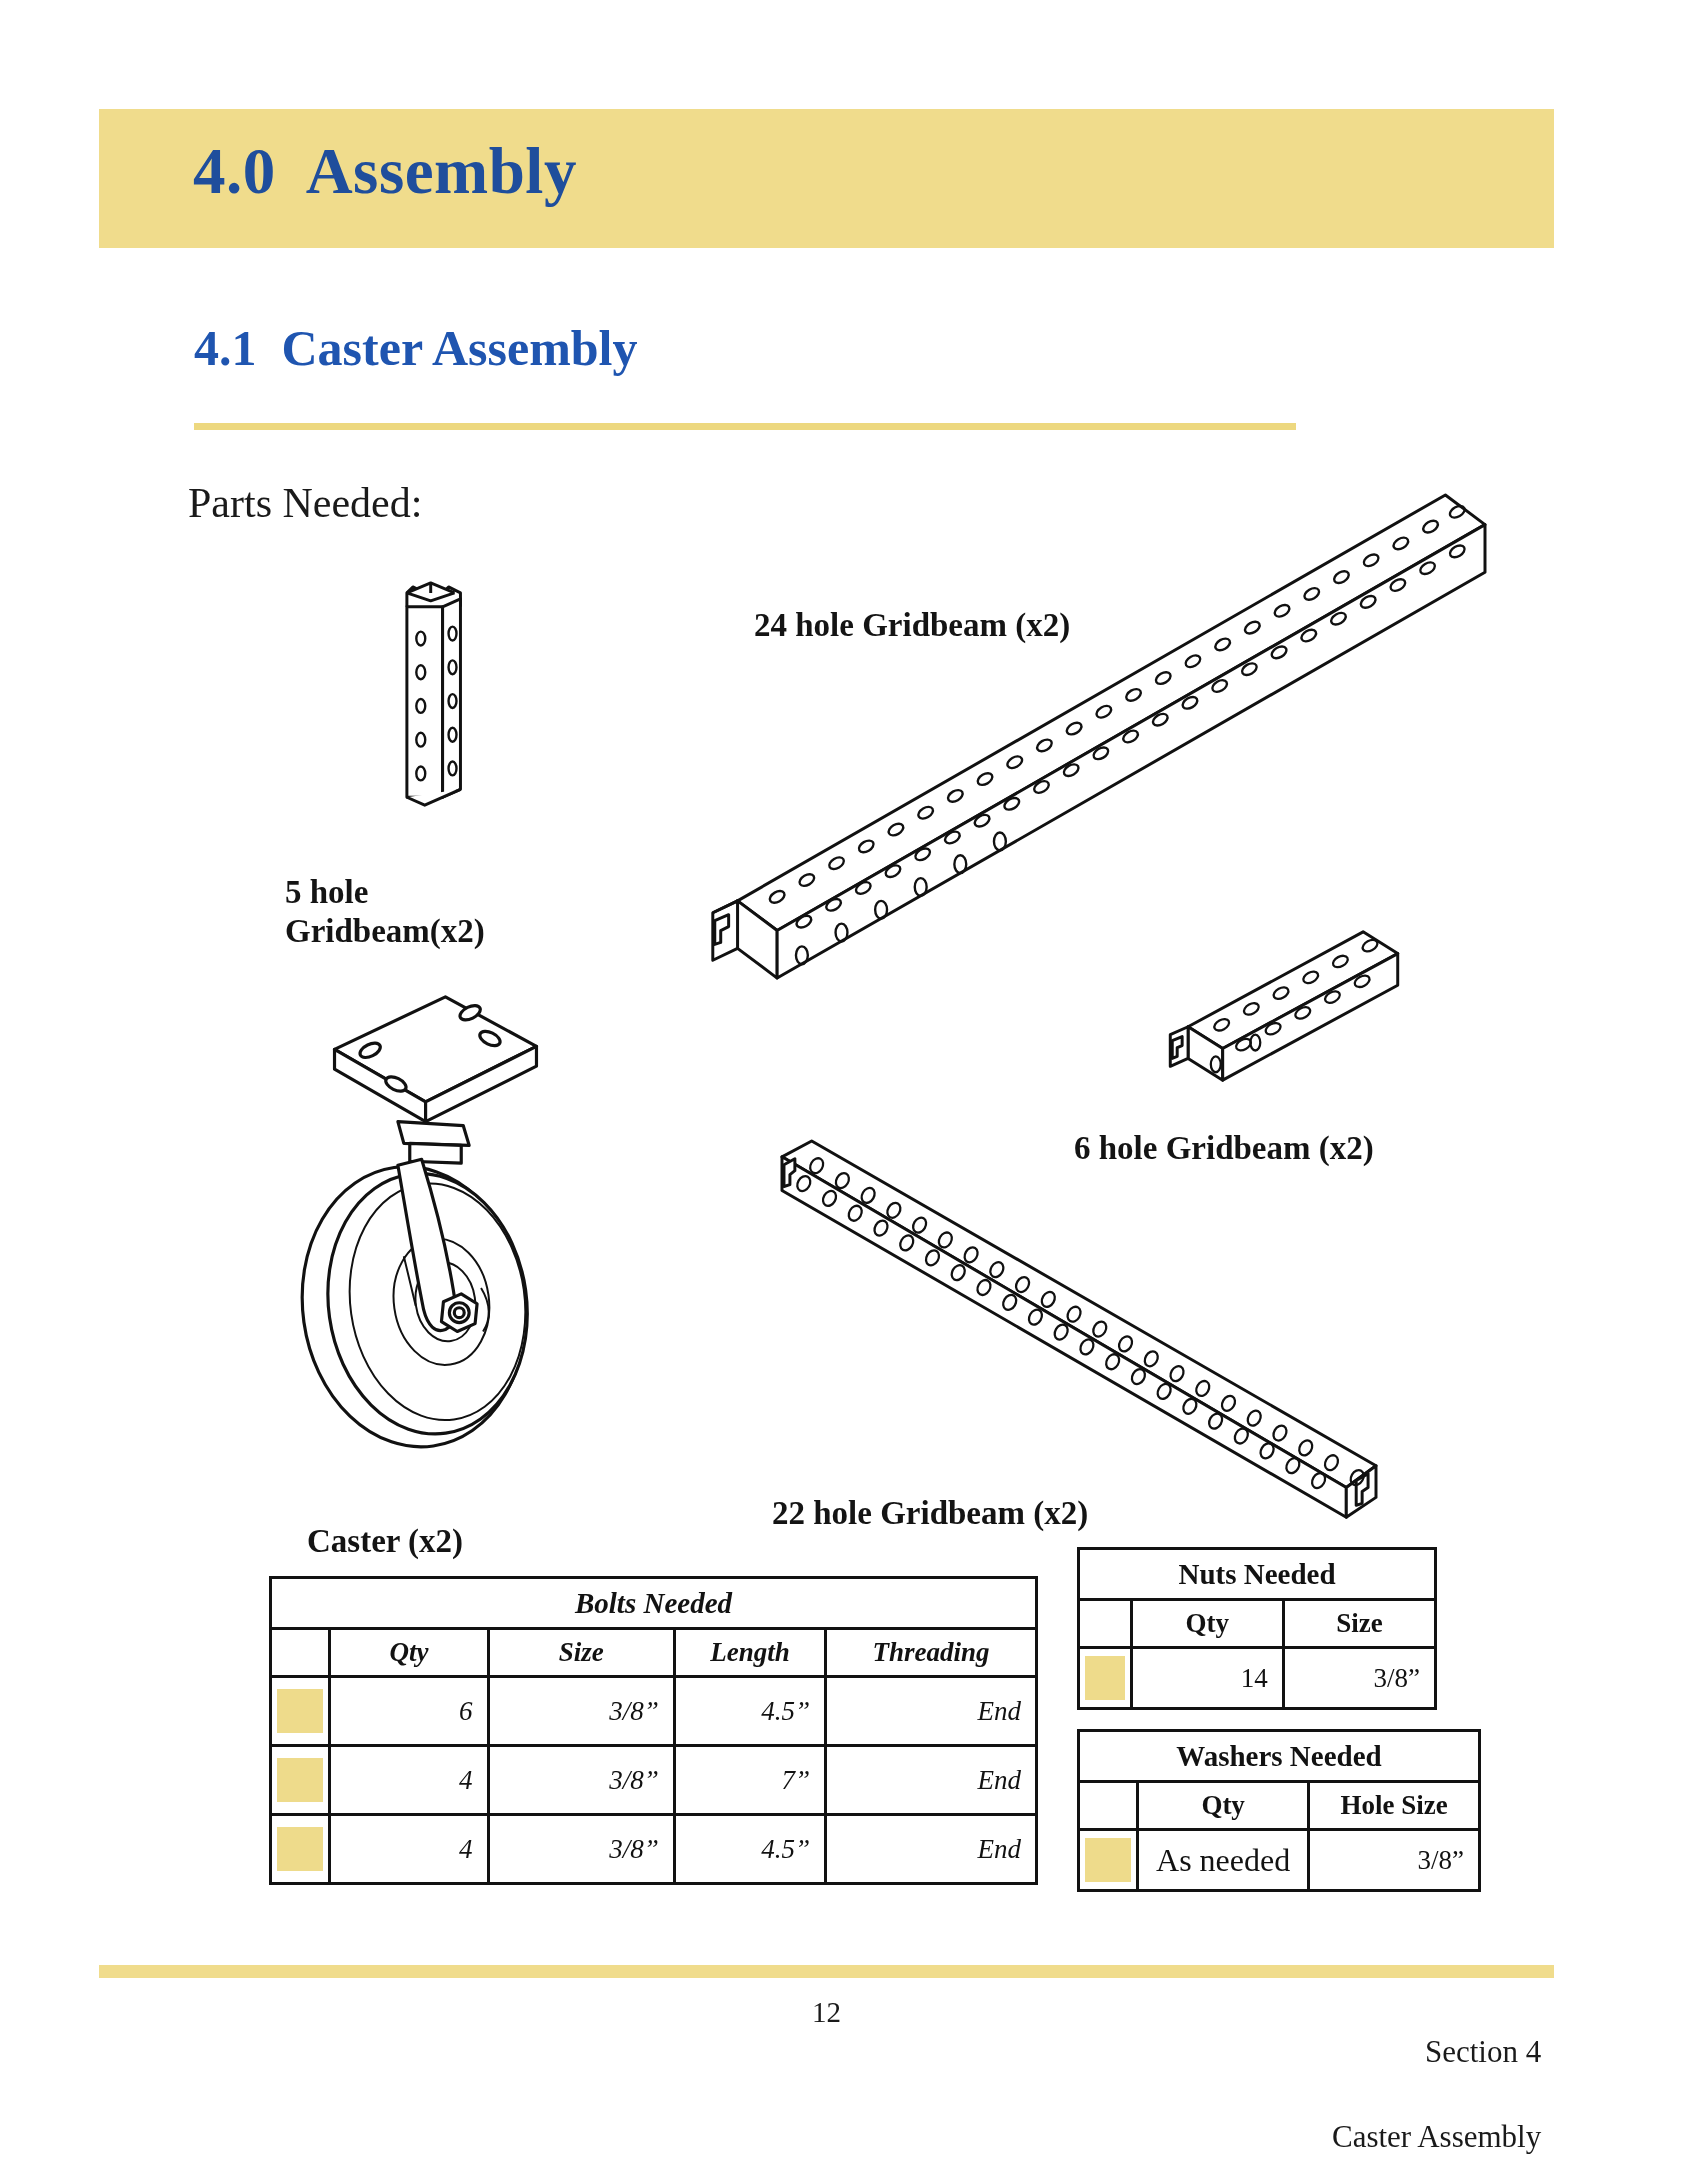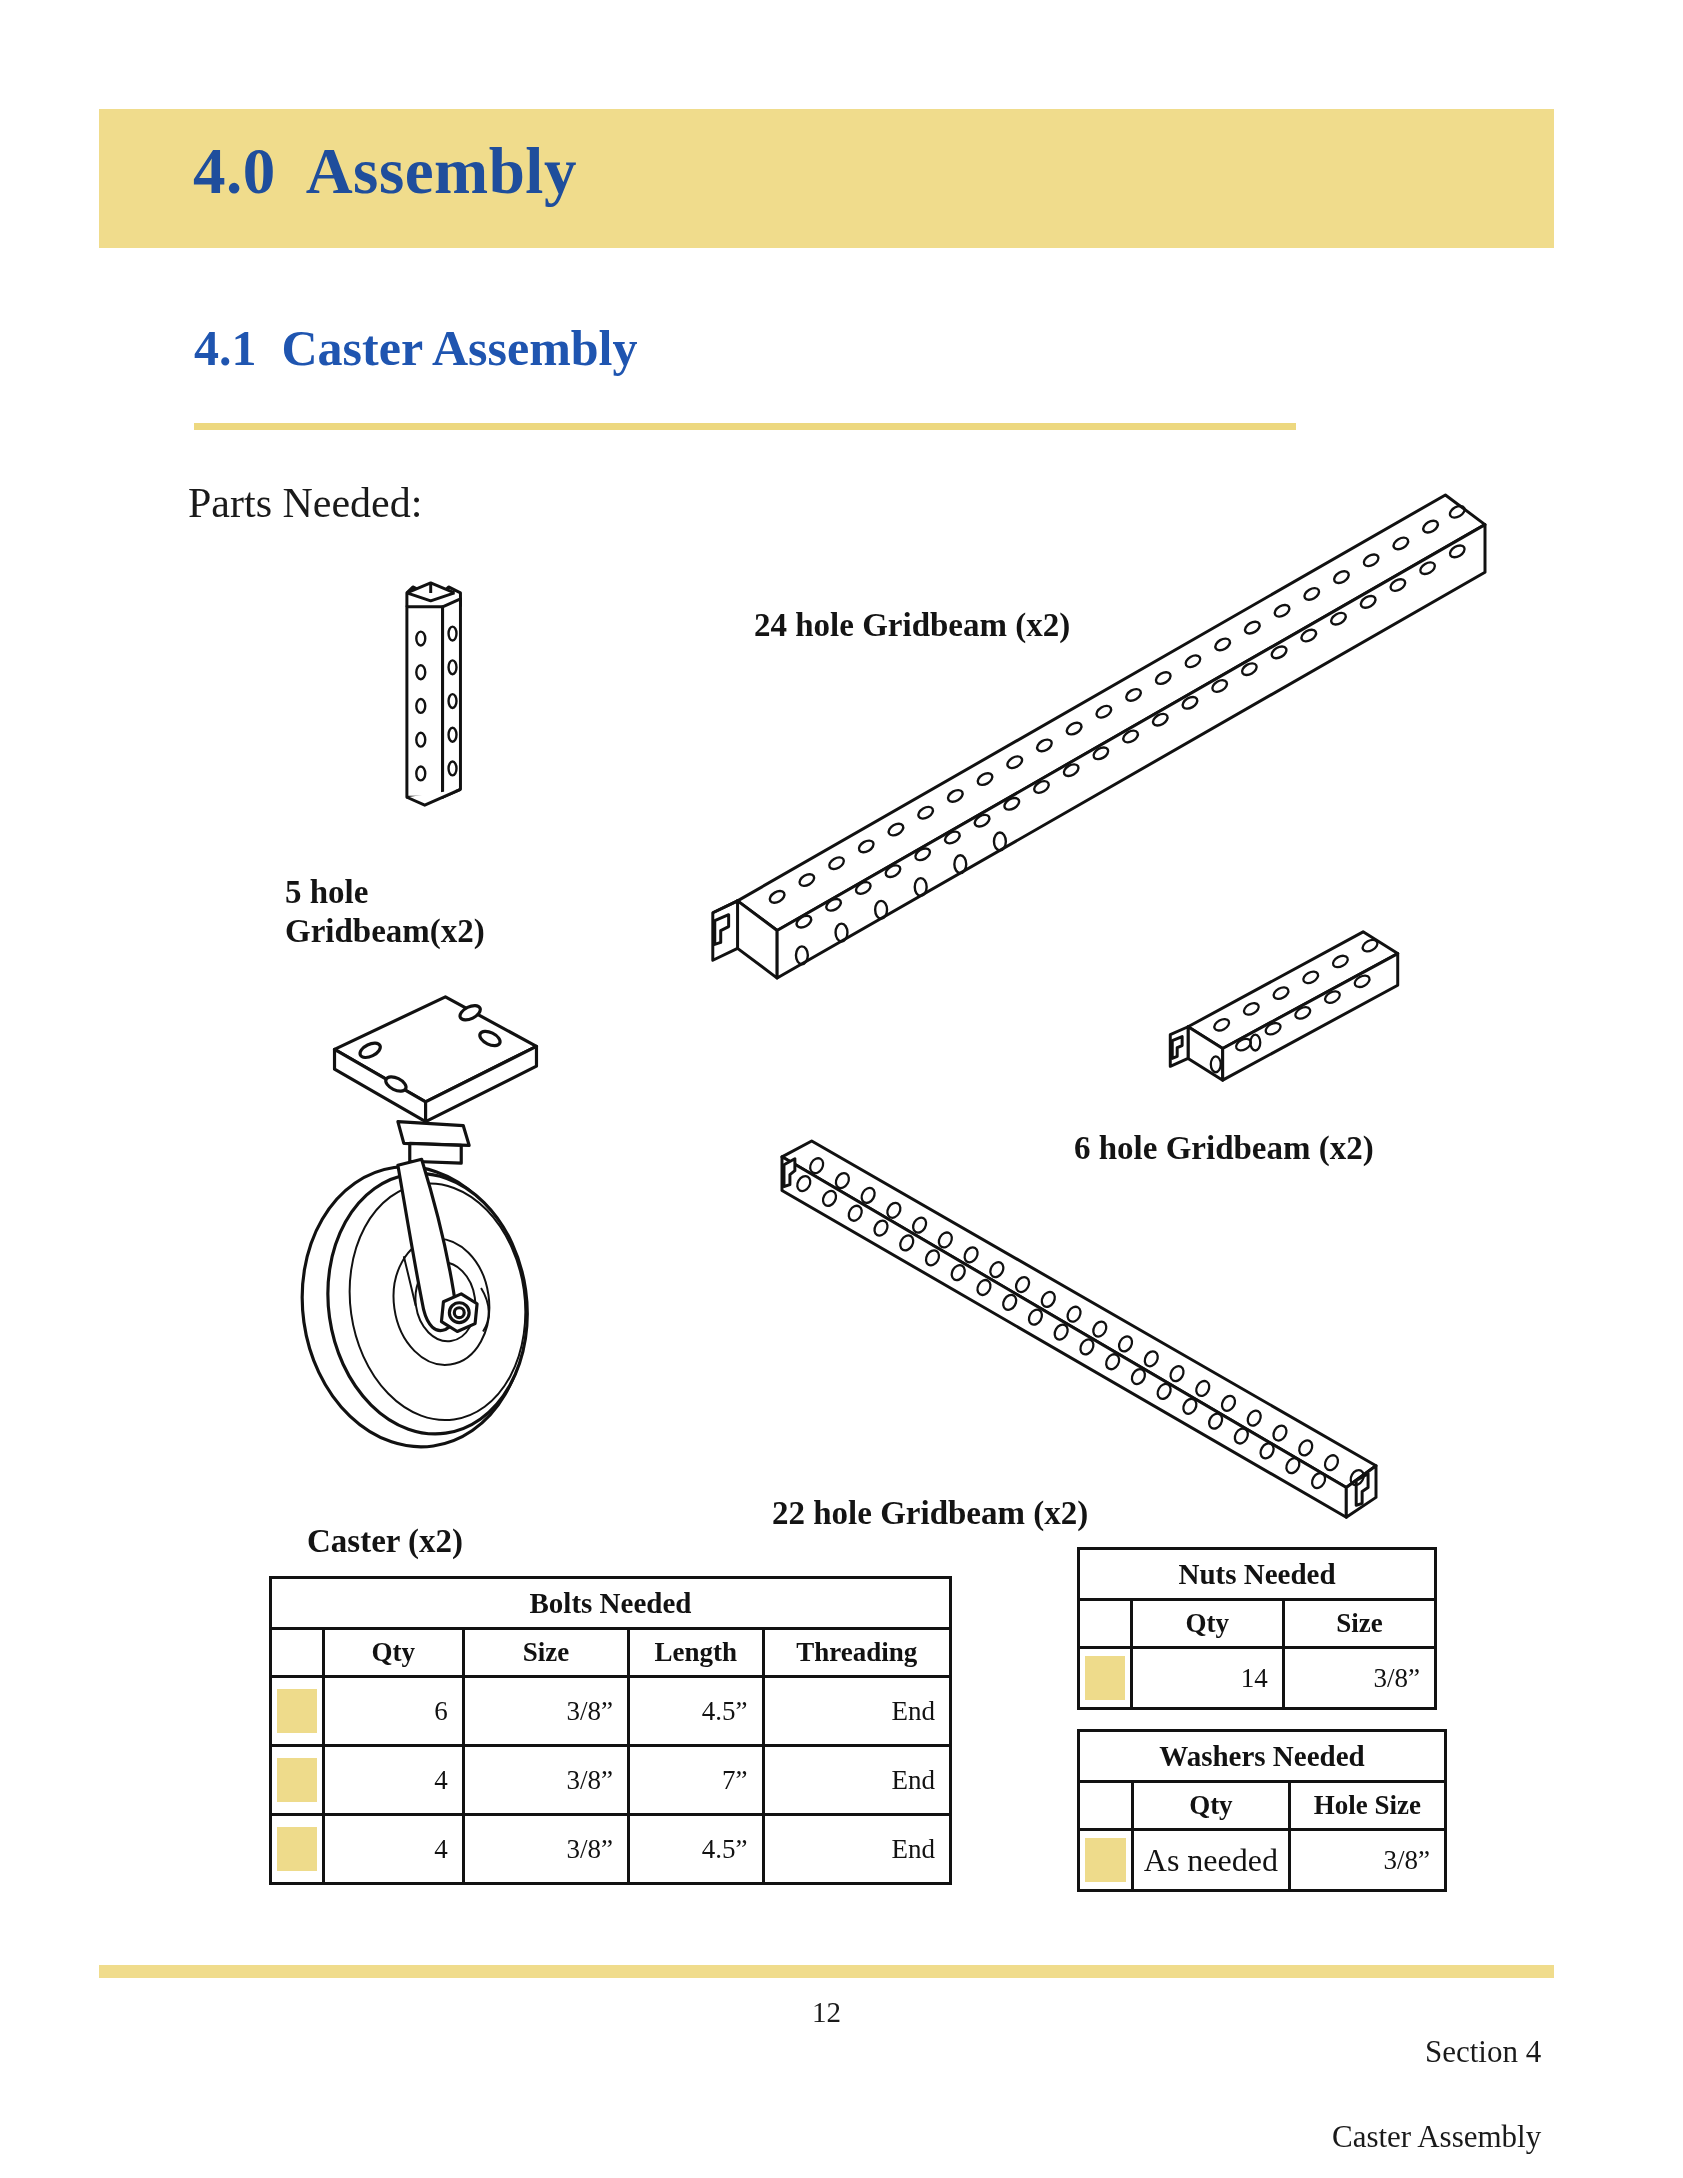--- a/index.html
+++ b/index.html
@@ -112,39 +112,39 @@
     padding: 5px !important;
   }
   .swatch {
     width: 100%;
     height: 44px;
     background: #eedb8b;
   }
   td.swatch-cell { height: 55px; }
 
   
-  #bolts-table { left: 269px; top: 1576px; width: 683px; }
+  #bolts-table { left: 269px; top: 1576px; width: 769px; font-style: italic; }
   #bolts-table .c-sw  { width: 53px; }
   #bolts-table .c-qty { width: 141px; }
   #bolts-table .c-size{ width: 166px; }
   #bolts-table .c-len { width: 135px; }
   #bolts-table .c-thr { width: 188px; }
   #bolts-table .title-row th { height: 51px; font-size: 29px; }
   #bolts-table .body-row td { height: 69px; }
 
   
   #nuts-table { left: 1077px; top: 1547px; width: 360px; }
   #nuts-table .c-sw  { width: 53px; }
   #nuts-table .c-qty { width: 153px; }
   #nuts-table .c-size{ width: 153px; }
   #nuts-table .title-row th { height: 51px; font-size: 29px; }
   #nuts-table .body-row td { height: 61px; }
 
   
-  #washers-table { left: 1077px; top: 1729px; width: 370px; }
+  #washers-table { left: 1077px; top: 1729px; width: 404px; }
   #washers-table .c-sw  { width: 53px; }
   #washers-table .c-qty { width: 153px; }
   #washers-table .c-size{ width: 153px; }
   #washers-table .title-row th { height: 51px; font-size: 29px; }
   #washers-table .body-row td { height: 61px; }
   #washers-table td.asneeded { text-align: center; font-size: 32px; }
 
   
   .footer-rule {
     position: absolute;

